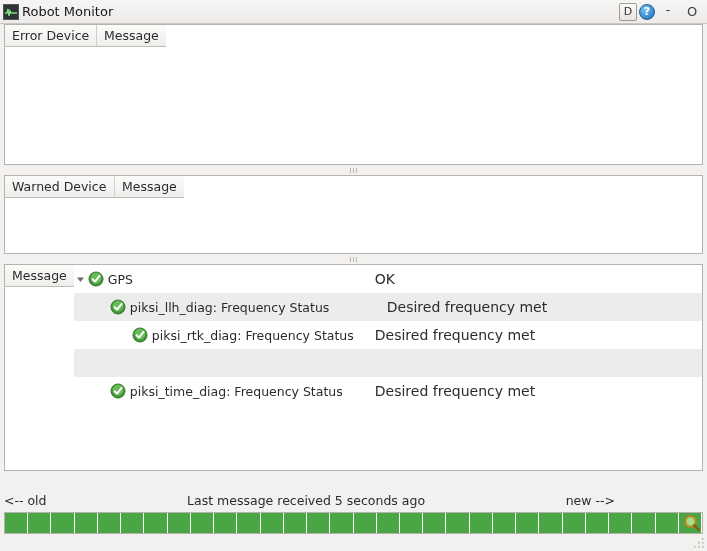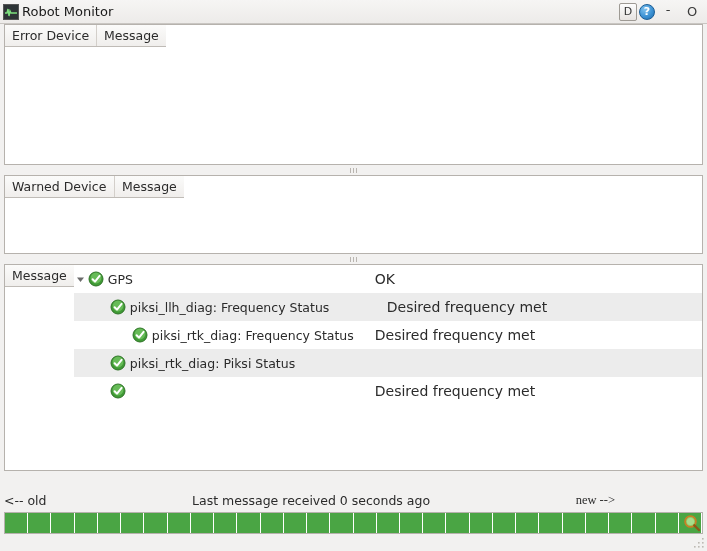--- a/index.html
+++ b/index.html
@@ -217,21 +217,21 @@
     align-items: center;
     height: 18px;
     font-size: 12.5px;
     color: #2b2b2b;
     position: relative;
     padding-right: 88px;
     box-sizing: border-box;
   }
   .lbl-old  { flex: none; }
   .lbl-mid  { flex: 1 1 auto; text-align: center; }
-  .lbl-new  { flex: none; font-family: Liberation Serif, serif; }
+  .lbl-new  { flex: none; }
 
   .timeline-row {
     display: flex;
     align-items: center;
     height: 28px;
   }
   .timeline {
     flex: 1 1 auto;
     height: 22px;
     display: flex;
@@ -382,50 +382,41 @@
             <svg class="status-icon" viewBox="0 0 16 16" width="16" height="16">
               <circle cx="8" cy="8" r="7" fill="#3f9a35" stroke="#2f7327" stroke-width="1"></circle>
               <circle cx="8" cy="7" r="5.4" fill="#6fc15e" opacity="0.85"></circle>
               <polyline points="4.6,8.2 7,10.6 11.6,4.9" fill="none" stroke="#ffffff" stroke-width="2" stroke-linecap="round" stroke-linejoin="round"></polyline>
             </svg>
             <span class="row-text">piksi_rtk_diag: Frequency Status</span>
           </div>
           <div class="row-msg">Desired frequency met</div>
         </div>
         <div class="row alt">
-          <div class="row-label" style="width: 294px;">
-            <span class="indent"></span>
-            <span class="twisty-spacer"></span>
-            <svg class="status-icon" viewBox="0 0 16 16" width="16" height="16">
-              <circle cx="8" cy="8" r="7" fill="#3f9a35" stroke="#2f7327" stroke-width="1"></circle>
-              <circle cx="8" cy="7" r="5.4" fill="#6fc15e" opacity="0.85"></circle>
-              <polyline points="4.6,8.2 7,10.6 11.6,4.9" fill="none" stroke="#ffffff" stroke-width="2" stroke-linecap="round" stroke-linejoin="round"></polyline>
-            </svg>
-            <span class="row-text">piksi_rtk_diag: Piksi Status</span>
-          </div>
         </div>
         <div class="row">
           <div class="row-label" style="width: 294px;">
             <span class="indent"></span>
             <span class="twisty-spacer"></span>
             <svg class="status-icon" viewBox="0 0 16 16" width="16" height="16">
               <circle cx="8" cy="8" r="7" fill="#3f9a35" stroke="#2f7327" stroke-width="1"></circle>
               <circle cx="8" cy="7" r="5.4" fill="#6fc15e" opacity="0.85"></circle>
               <polyline points="4.6,8.2 7,10.6 11.6,4.9" fill="none" stroke="#ffffff" stroke-width="2" stroke-linecap="round" stroke-linejoin="round"></polyline>
             </svg>
+            <span class="row-text">piksi_time_diag: Frequency Status</span>
           </div>
           <div class="row-msg">Desired frequency met</div>
         </div>
       </div>
   </div>
 
   <div class="status-area">
     <div class="status-labels">
       <span class="lbl-old">&lt;-- old</span>
-      <span class="lbl-mid">Last message received 0 seconds ago</span>
+      <span class="lbl-mid">Last message received 5 seconds ago</span>
       <span class="lbl-new">new --&gt;</span>
     </div>
     <div class="timeline-row">
       <div class="timeline" id="timeline">
         <span class="tl-cell" style="background: rgb(74, 165, 68);"></span>
           <span class="tl-cell" style="background: rgb(74, 165, 68);"></span>
           <span class="tl-cell" style="background: rgb(74, 165, 68);"></span>
           <span class="tl-cell" style="background: rgb(74, 165, 68);"></span>
           <span class="tl-cell" style="background: rgb(74, 165, 68);"></span>
           <span class="tl-cell" style="background: rgb(74, 165, 68);"></span>

